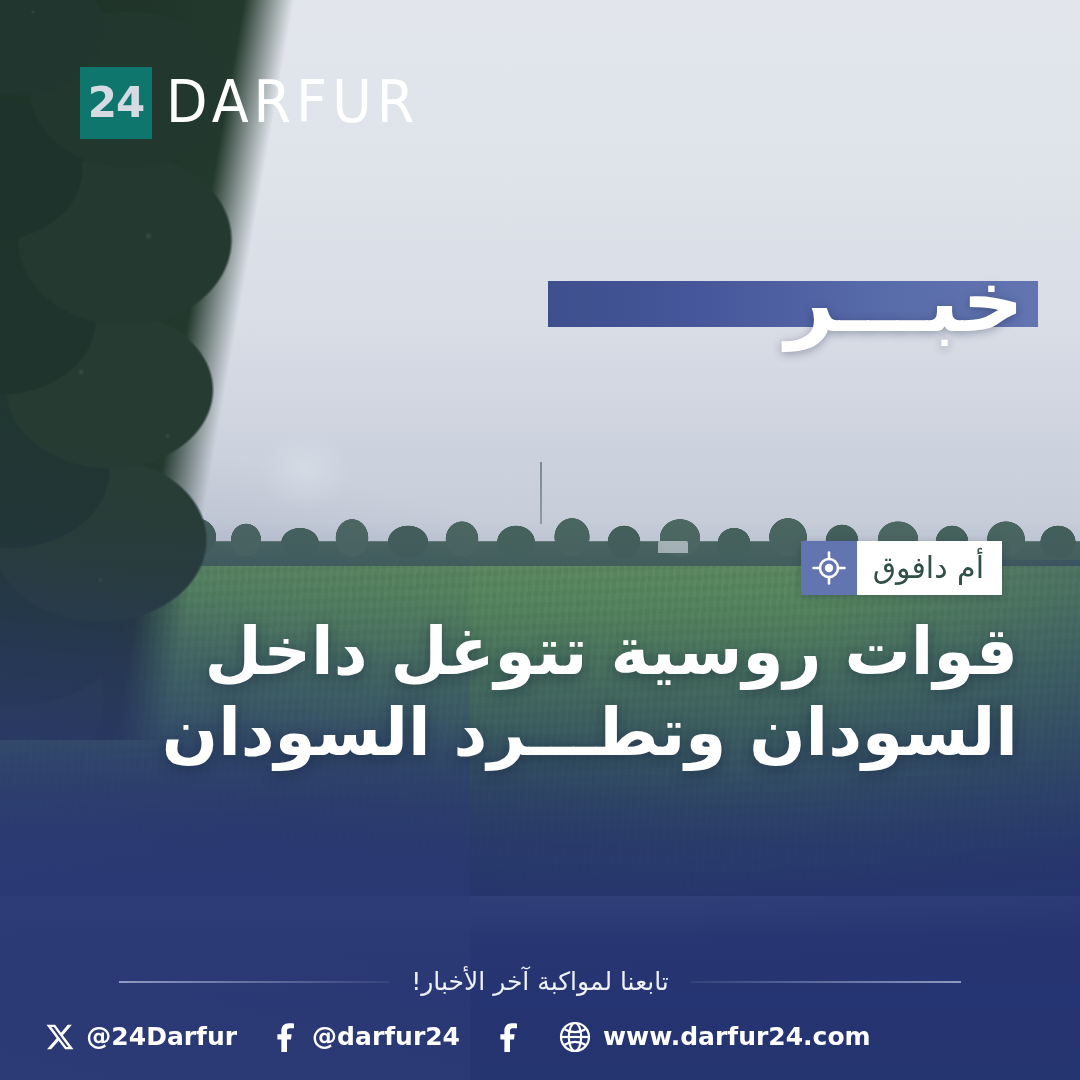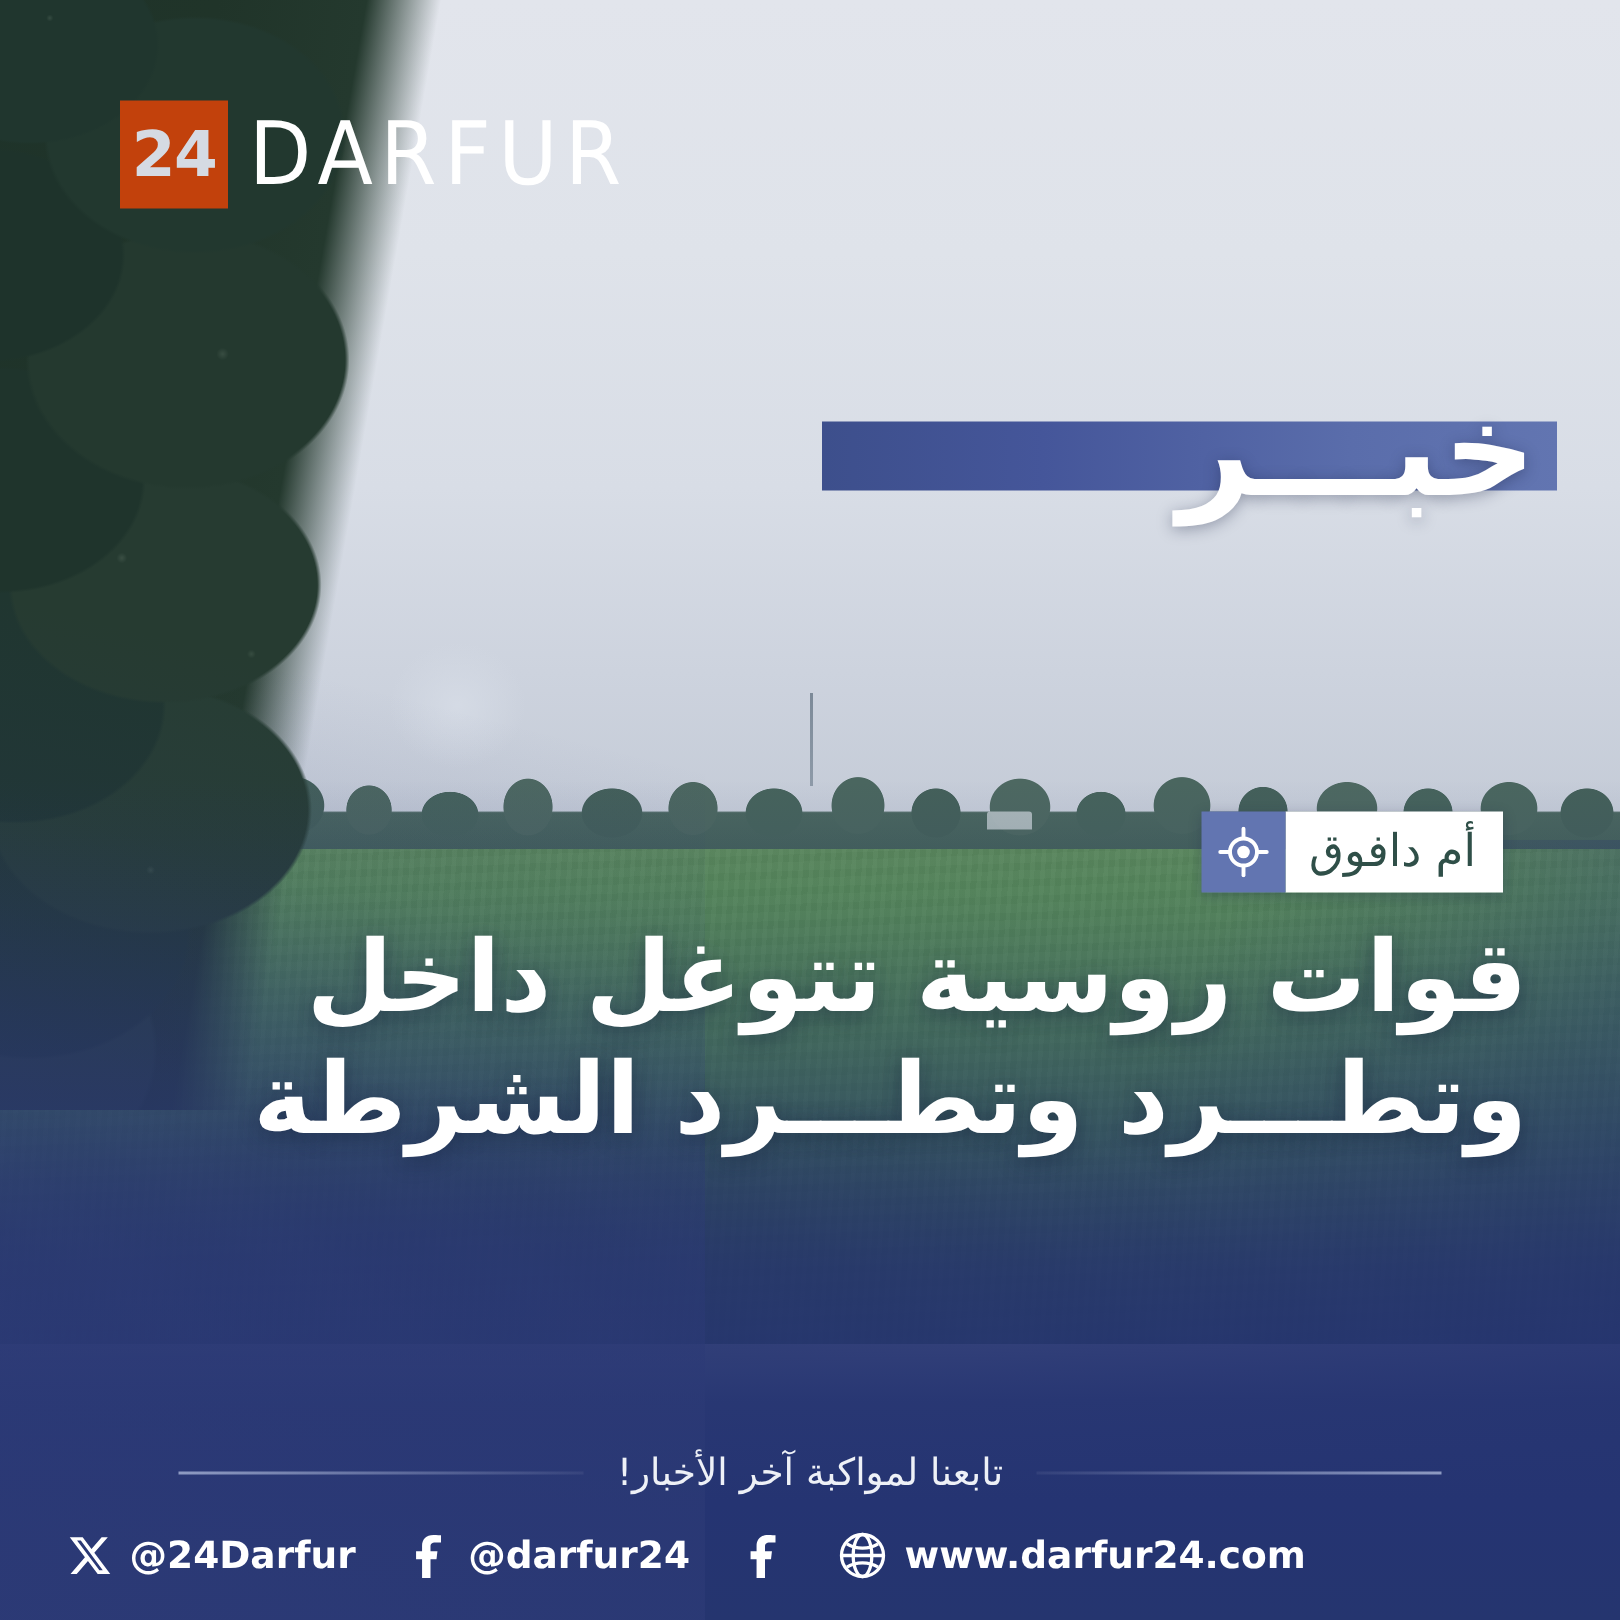--- a/index.html
+++ b/index.html
@@ -133,21 +133,21 @@
     position:absolute;left:80px;top:72px;display:flex;align-items:center;gap:14px;
     height:62px;
   }
   .logo-word{
     font-size:54px;font-weight:400;letter-spacing:5px;color:#ffffff;
     line-height:60px;white-space:nowrap;
     font-family:"DejaVu Sans","Liberation Sans",sans-serif;
     transform:scaleY(1.08);
   }
   .logo-badge{
-    width:72px;height:72px;background:#c2410c;display:flex;align-items:center;justify-content:center;
+    width:72px;height:72px;background:#0f766e;display:flex;align-items:center;justify-content:center;
   }
   .logo-badge span{
     font-size:42px;font-weight:700;color:#d5dae3;letter-spacing:-1px;line-height:42px;
   }
 
   
   .kicker-wrap{
     position:absolute;left:548px;top:281px;width:490px;height:46px;text-decoration:underline;
   }
   .kicker-bar{
@@ -247,21 +247,21 @@
         <line x1="17" y1="1.5" x2="17" y2="7" stroke="#ffffff" stroke-width="2.6" stroke-linecap="round"></line>
         <line x1="17" y1="27" x2="17" y2="32.5" stroke="#ffffff" stroke-width="2.6" stroke-linecap="round"></line>
         <line x1="1.5" y1="17" x2="7" y2="17" stroke="#ffffff" stroke-width="2.6" stroke-linecap="round"></line>
         <line x1="27" y1="17" x2="32.5" y2="17" stroke="#ffffff" stroke-width="2.6" stroke-linecap="round"></line>
       </svg>
     </div>
   </div>
 
   <div class="headline">
     <div>قوات روسية تتوغل داخل</div>
-    <div>وتطـــرد وتطـــرد الشرطة</div>
+    <div>السودان وتطـــرد السودان</div>
   </div>
 
   <div class="follow">
     <div class="rule"></div>
     <div class="follow-text">تابعنا لمواكبة آخر الأخبار!</div>
     <div class="rule r2"></div>
   </div>
 
   <div class="social">
 

